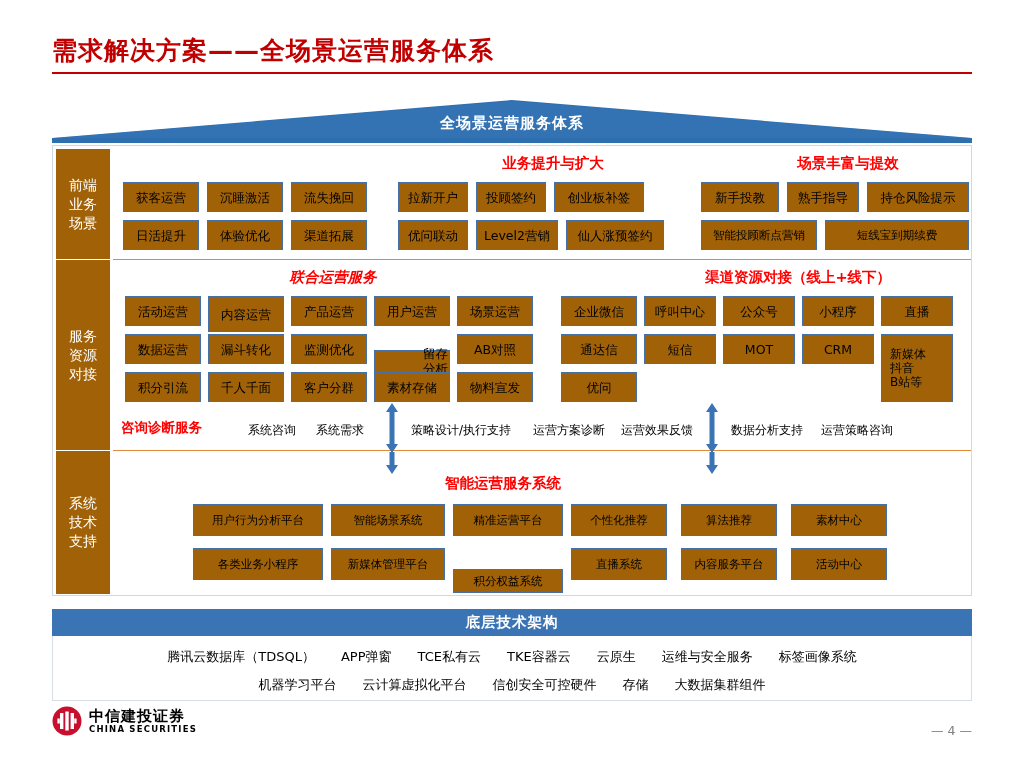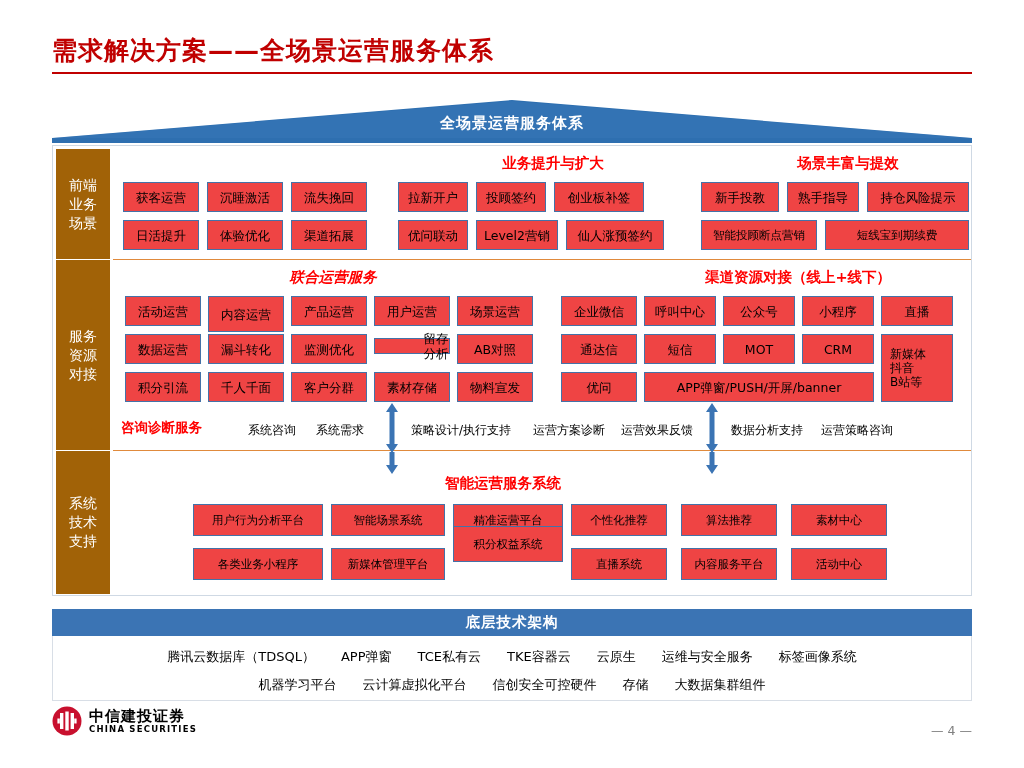--- a/index.html
+++ b/index.html
@@ -29,23 +29,23 @@
   .side-band{position:absolute;left:3px;width:54px;background:#a16207;
              color:#fff;font-size:14px;line-height:19px;text-align:center;
              display:flex;align-items:center;justify-content:center;}
   .side-band span{display:block;width:30px;}
 
   .divider{position:absolute;left:60px;height:1px;background:#e08a3c;}
 
   .band-title{position:absolute;color:#ff0000;font-size:14.5px;font-weight:bold;
               text-align:center;white-space:nowrap;}
 
-  .bx{position:absolute;background:#ef4444;border:1.5px solid #4472a8;
+  .bx{position:absolute;background:#a16207;border:1.5px solid #4472a8;
       box-sizing:border-box;display:flex;align-items:center;justify-content:center;
-      text-align:center;color:#000;font-size:12.5px;line-height:15px;}
+      color:#000;font-size:12.5px;line-height:15px;}
   .bx.sm{font-size:11.5px;}
   .bx.ml{font-size:12px;line-height:14px;}
 
   .inline-txt{position:absolute;color:#000;font-size:12px;white-space:nowrap;}
   .inline-red{position:absolute;color:#ff0000;font-size:13.5px;font-weight:bold;white-space:nowrap;}
 
   .arrow{position:absolute;width:14px;}
   .arrow svg{display:block;}
 
   
@@ -142,42 +142,41 @@
 
   <div class="bx" style="left:72px;top:150px;width:76px;height:30px;">活动运营</div>
   <div class="bx" style="left:155px;top:150px;width:76px;height:36px;">内容运营</div>
   <div class="bx" style="left:238px;top:150px;width:76px;height:30px;">产品运营</div>
   <div class="bx" style="left:321px;top:150px;width:76px;height:30px;">用户运营</div>
   <div class="bx" style="left:404px;top:150px;width:76px;height:30px;">场景运营</div>
 
   <div class="bx" style="left:72px;top:188px;width:76px;height:30px;">数据运营</div>
   <div class="bx" style="left:155px;top:188px;width:76px;height:30px;">漏斗转化</div>
   <div class="bx" style="left:238px;top:188px;width:76px;height:30px;">监测优化</div>
-  <div class="bx" style="left:321px;top:192px;width:76px;height:16px;padding-left:48px;">留存分析</div>
+  <div class="bx" style="left:321px;top:204px;width:76px;height:22px;padding-left:48px;">留存分析</div>
   <div class="bx" style="left:404px;top:188px;width:76px;height:30px;">AB对照</div>
 
   <div class="bx" style="left:72px;top:226px;width:76px;height:30px;">积分引流</div>
   <div class="bx" style="left:155px;top:226px;width:76px;height:30px;">千人千面</div>
   <div class="bx" style="left:238px;top:226px;width:76px;height:30px;">客户分群</div>
   <div class="bx" style="left:321px;top:226px;width:76px;height:30px;">素材存储</div>
   <div class="bx" style="left:404px;top:226px;width:76px;height:30px;">物料宣发</div>
 
   <div class="bx" style="left:508px;top:150px;width:76px;height:30px;">企业微信</div>
   <div class="bx" style="left:591px;top:150px;width:72px;height:30px;">呼叫中心</div>
   <div class="bx" style="left:670px;top:150px;width:72px;height:30px;">公众号</div>
   <div class="bx" style="left:749px;top:150px;width:72px;height:30px;">小程序</div>
   <div class="bx" style="left:828px;top:150px;width:72px;height:30px;">直播</div>
 
   <div class="bx" style="left:508px;top:188px;width:76px;height:30px;">通达信</div>
   <div class="bx" style="left:591px;top:188px;width:72px;height:30px;">短信</div>
   <div class="bx" style="left:670px;top:188px;width:72px;height:30px;">MOT</div>
   <div class="bx" style="left:749px;top:188px;width:72px;height:30px;">CRM</div>
 
   <div class="bx" style="left:508px;top:226px;width:76px;height:30px;">优问</div>
-  <div class="bx" style="left:591px;top:226px;width:230px;height:30px;">APP弹窗/PUSH/开屏/banner</div>
 
   <div class="bx ml" style="left:828px;top:188px;width:72px;height:68px;flex-direction:column;align-items:flex-start;justify-content:center;padding-left:8px;">
     <div>新媒体</div>
     <div>抖音</div>
     <div>B站等</div>
   </div>
 
   <div class="inline-red" style="left:68px;top:273px;">咨询诊断服务</div>
   <div class="inline-txt" style="left:195px;top:276px;">系统咨询</div>
   <div class="inline-txt" style="left:263px;top:276px;">系统需求</div>
@@ -213,21 +212,21 @@
 
   <div class="bx sm" style="left:140px;top:358px;width:130px;height:32px;">用户行为分析平台</div>
   <div class="bx sm" style="left:278px;top:358px;width:114px;height:32px;">智能场景系统</div>
   <div class="bx sm" style="left:400px;top:358px;width:110px;height:32px;">精准运营平台</div>
   <div class="bx sm" style="left:518px;top:358px;width:96px;height:32px;">个性化推荐</div>
   <div class="bx sm" style="left:628px;top:358px;width:96px;height:32px;">算法推荐</div>
   <div class="bx sm" style="left:738px;top:358px;width:96px;height:32px;">素材中心</div>
 
   <div class="bx sm" style="left:140px;top:402px;width:130px;height:32px;">各类业务小程序</div>
   <div class="bx sm" style="left:278px;top:402px;width:114px;height:32px;">新媒体管理平台</div>
-  <div class="bx sm" style="left:400px;top:380px;width:110px;height:36px;font-family:Liberation Serif, serif;">积分权益系统</div>
+  <div class="bx sm" style="left:400px;top:423px;width:110px;height:24px;font-family:Liberation Serif, serif;">积分权益系统</div>
   <div class="bx sm" style="left:518px;top:402px;width:96px;height:32px;">直播系统</div>
   <div class="bx sm" style="left:628px;top:402px;width:96px;height:32px;">内容服务平台</div>
   <div class="bx sm" style="left:738px;top:402px;width:96px;height:32px;">活动中心</div>
 </div>
 
 <div id="bottom-bar">
   <span>底层技术架构</span>
 </div>
 <div id="bottom-box">
   <div class="tech-row" style="top:12px;">

